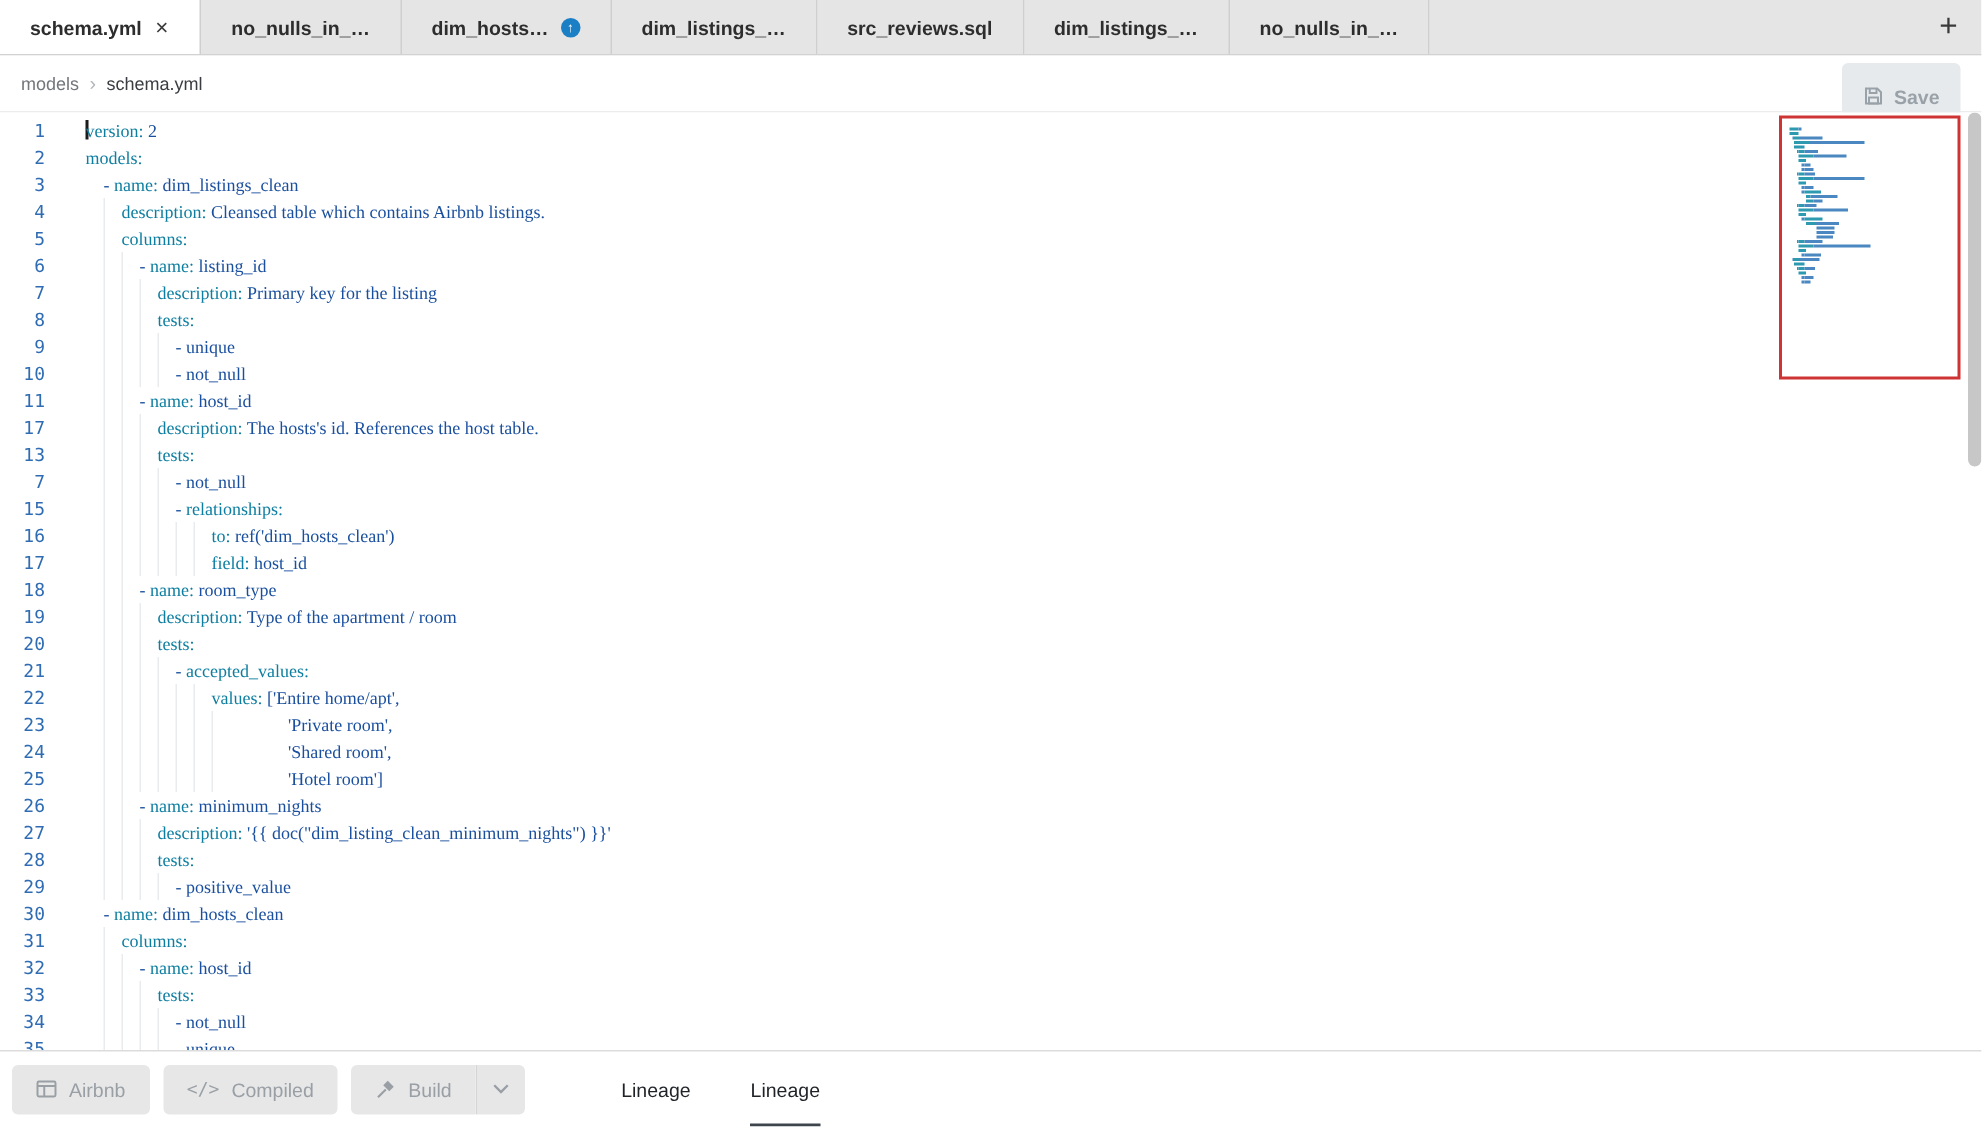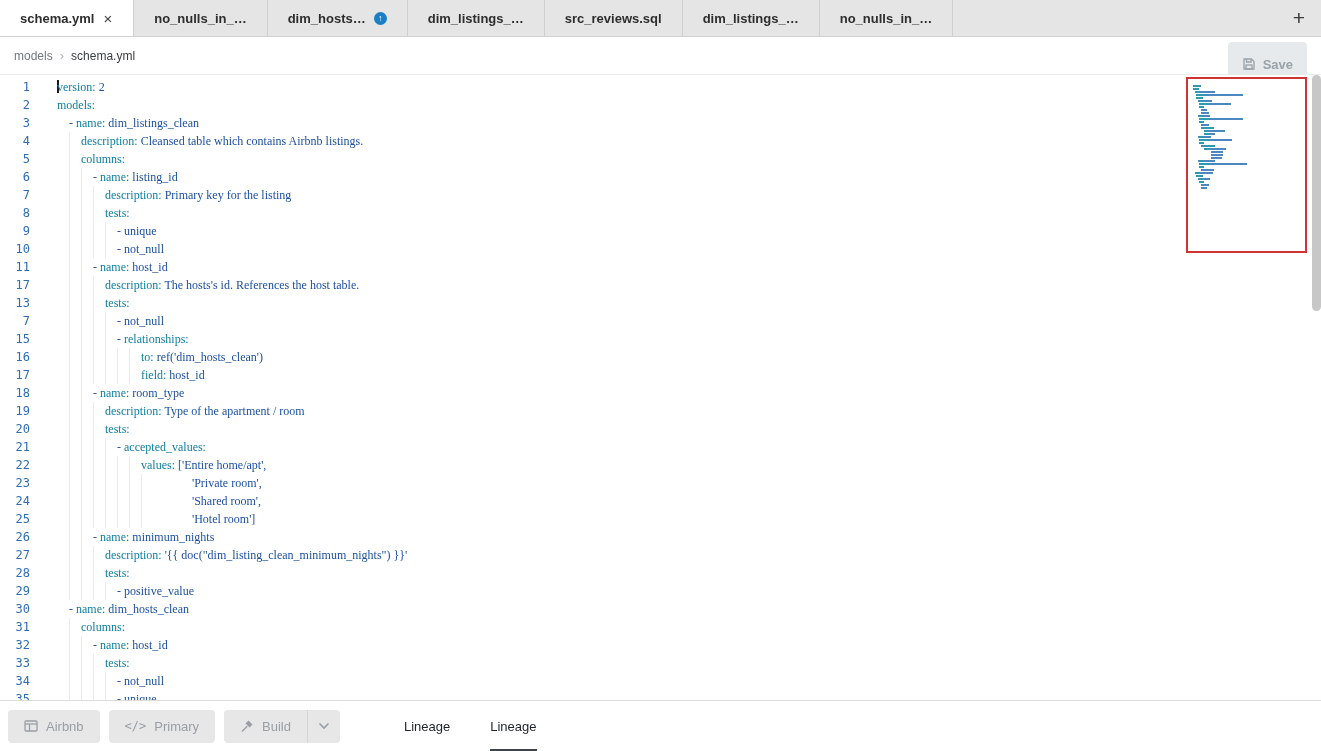--- a/index.html
+++ b/index.html
@@ -302,21 +302,21 @@
   <button class="btn">
     <svg class="icon" width="14" height="14" viewBox="0 0 14 14" fill="none" stroke="#999fa5" stroke-width="1.3">
       <rect x="1" y="2" width="12" height="10" rx="1"></rect>
       <path d="M1 5 h12"></path>
       <path d="M5.5 5 v7"></path>
     </svg>
     <span>Airbnb</span>
   </button>
   <button class="btn">
     <span class="code-glyph">&lt;/&gt;</span>
-    <span>Primary</span>
+    <span>Compiled</span>
   </button>
   <div class="btn-group">
     <button class="btn main">
       <svg class="icon" width="14" height="14" viewBox="0 0 14 14" fill="none" stroke="#999fa5" stroke-width="1.4">
         <path d="M2 12.5 L7.2 7.3"></path>
         <path d="M5.5 4.5 L8.5 1.5 L12.5 5.5 L9.5 8.5 Z" fill="#999fa5" stroke="none"></path>
       </svg>
       <span>Build</span>
     </button>
     <button class="btn caretbtn">

